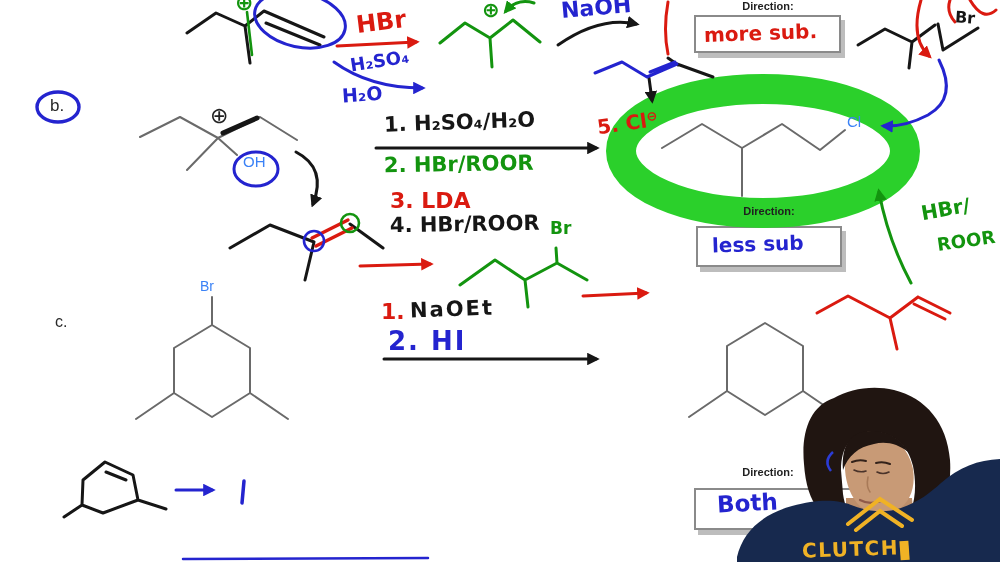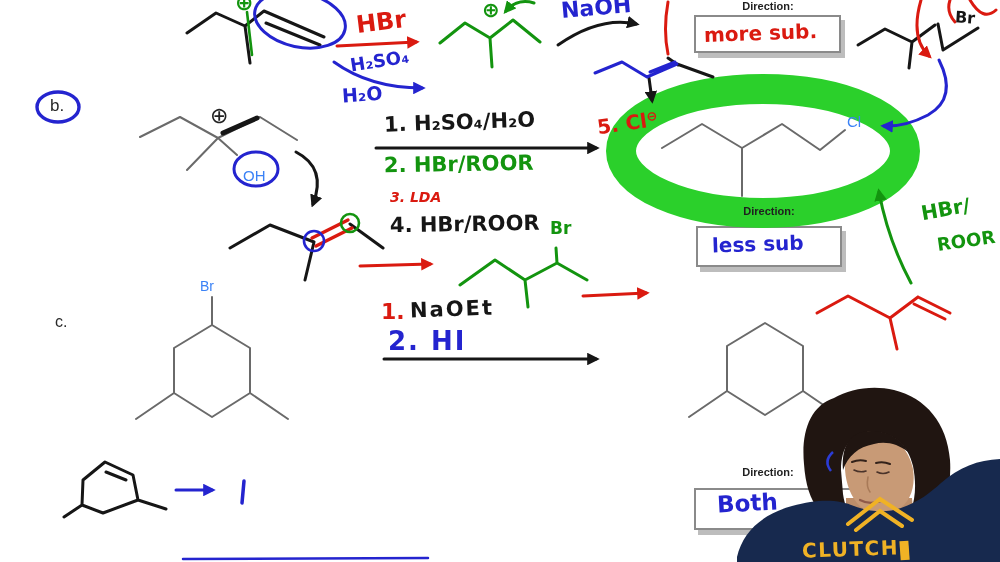--- a/index.html
+++ b/index.html
@@ -124,29 +124,29 @@
 
   <div class="abs dir-label" style="left:694px;top:1px;width:148px;">Direction:</div>
   <span class="abs txt hw red" style="left:704px;top:23px;font-size:20px;transform:rotate(-2deg);">more sub.</span>
   <div class="abs dir-label" style="left:696px;top:206px;width:146px;">Direction:</div>
   <span class="abs txt hw blue" style="left:712px;top:234px;font-size:20px;transform:rotate(-2deg);">less sub</span>
   <div class="abs dir-label" style="left:694px;top:467px;width:148px;">Direction:</div>
   <span class="abs txt hw blue" style="left:717px;top:492px;font-size:23px;transform:rotate(-3deg);">Both</span>
 
   <span class="abs txt hw ink" style="left:384px;top:112px;font-size:21px;transform:rotate(-2deg);">1. H₂SO₄/H₂O</span>
   <span class="abs txt hw green" style="left:384px;top:154px;font-size:21px;transform:rotate(-1deg);">2. HBr/ROOR</span>
-  <span class="abs txt hw red" style="left:390px;top:190px;font-size:14px;font-style:italic;">3. LDA</span>
+  <span class="abs txt hw red" style="left:390px;top:190px;font-size:22px;">3. LDA</span>
   <span class="abs txt hw ink" style="left:390px;top:214px;font-size:21px;transform:rotate(-1deg);">4. HBr/ROOR</span>
   <span class="abs txt hw red" style="left:597px;top:113px;font-size:20px;transform:rotate(-8deg);">
     <span>5. Cl</span><span class="sup">⊖</span>
   </span>
 
   <span class="abs txt hw green" style="left:550px;top:220px;font-size:17px;">Br</span>
   <span class="abs txt gray" style="left:847px;top:114px;font-size:15px;">Cl</span>
-  <span class="abs txt gray" style="left:243px;top:168px;font-size:15px;">OH</span>
+  <span class="abs txt gray" style="left:243px;top:154px;font-size:15px;">OH</span>
   <span class="abs txt gray" style="left:200px;top:279px;font-size:14px;">Br</span>
 
   <span class="abs txt hw red" style="left:381px;top:301px;font-size:22px;">1.</span>
   <span class="abs txt hw ink" style="left:410px;top:299px;font-size:21px;letter-spacing:2px;transform:rotate(-2deg);">NaOEt</span>
   <span class="abs txt hw blue" style="left:388px;top:328px;font-size:26px;letter-spacing:2px;">2. HI</span>
 
   <span class="abs txt hw green" style="left:921px;top:199px;font-size:20px;transform:rotate(-10deg);">HBr/</span>
   <span class="abs txt hw green" style="left:937px;top:232px;font-size:18px;transform:rotate(-8deg);">ROOR</span>
 
   <svg class="abs person-layer" width="270" height="210" viewBox="0 0 270 210" style="left:730px;top:352px;">

